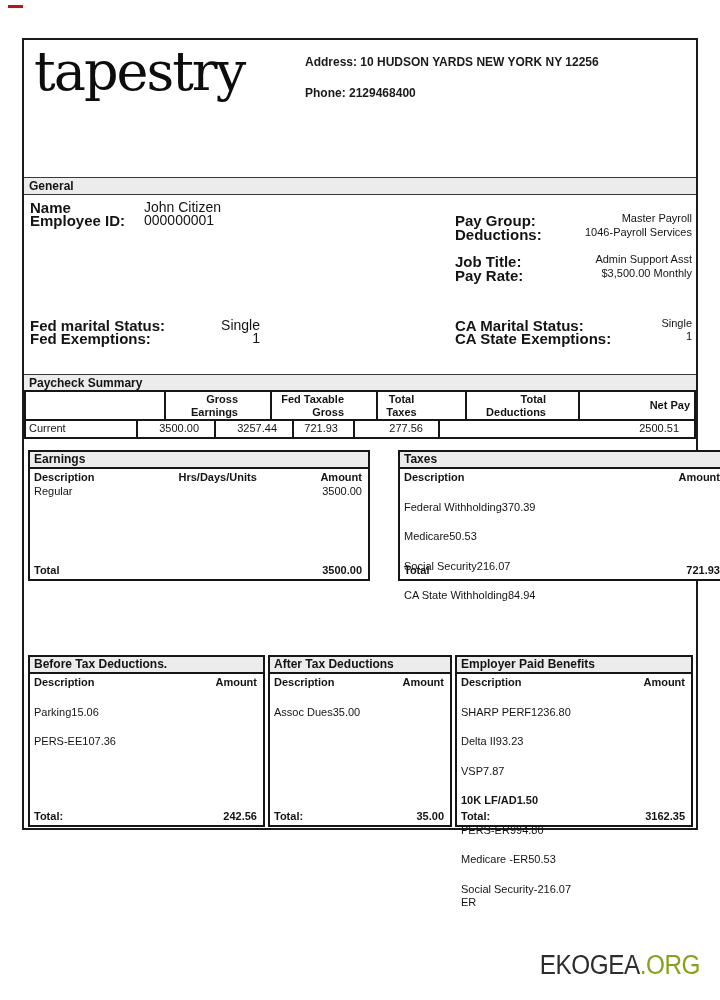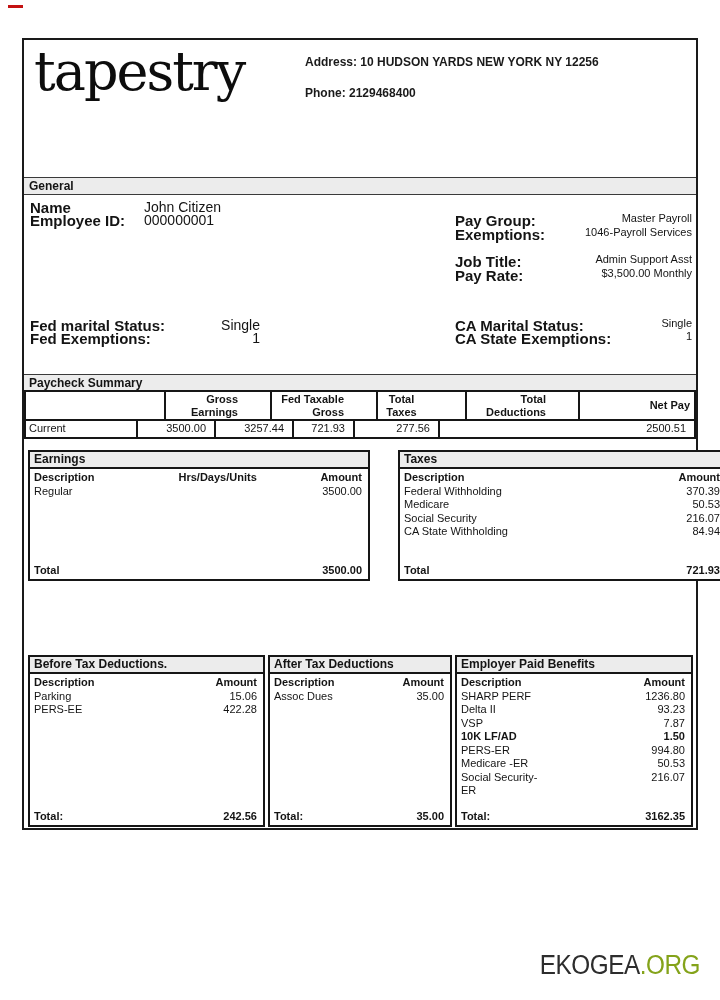--- a/index.html
+++ b/index.html
@@ -22,30 +22,30 @@
   .ps-table{position:absolute;left:0;top:350px;width:672px;border:2px solid #161616;
             box-sizing:border-box;background:#fff;}
   .ps-hrow{display:flex;height:27px;gap:28px;}
   .ps-drow{display:flex;height:16px;border-top:2px solid #161616;}
   .c1{width:110px;}.c2{width:78px;}.c3{width:78px;}.c4{width:61px;}.c5{width:85px;}.c6{flex:1;}
   .ps-hc{box-sizing:border-box;display:flex;align-items:center;justify-content:flex-end;
          text-align:right;font-weight:bold;font-size:11px;line-height:12.5px;
          white-space:pre-line;padding-right:4px;}
   .ps-hc + .ps-hc{border-left:2px solid #161616;}
   .ps-hc.c4{justify-content:center;text-align:center;padding-right:12px;}
-  .ps-dc{box-sizing:border-box;font-size:11px;line-height:14px;text-align:right;padding-right:8px;}
+  .ps-dc{box-sizing:border-box;font-size:11px;line-height:14px;text-align:right;padding-right:15px;}
   .ps-dc + .ps-dc{border-left:2px solid #161616;}
   .ps-dc.left{text-align:left;padding-left:3px;}
   
   .box{position:absolute;border:2px solid #161616;box-sizing:border-box;background:#fff;}
   .box-title{height:17px;background:#ececec;border-bottom:2px solid #161616;font-weight:bold;
              font-size:12px;line-height:14px;padding-left:4px;box-sizing:border-box;white-space:nowrap;}
   .box-body{padding:2px 6px 0 4px;font-size:11px;line-height:13.5px;}
   .bchead{display:flex;justify-content:space-between;font-weight:bold;}
-  .brow{display:flex;justify-content:space-between;align-items:flex-start;}
+  .brow{display:flex;align-items:flex-start;margin-top:16px;}
   .brow .d{white-space:pre-line;}
   .brow .a{text-align:right;}
   .brow.bold{font-weight:bold;}
   .btotal{position:absolute;left:4px;right:6px;bottom:3px;display:flex;
           justify-content:space-between;font-weight:bold;font-size:11px;}
   .erow{display:flex;font-size:11px;line-height:13.5px;}
   .e1{width:40%;}.e2{width:32%;text-align:center;}.e3{width:28%;text-align:right;}
   .ehead{font-weight:bold;}
   .footer{position:absolute;top:950px;right:20px;font-size:27px;letter-spacing:-0.5px;
           transform:scaleX(0.9);transform-origin:100% 0;white-space:nowrap;}
@@ -67,21 +67,21 @@
 
       <div class="secbar" style="top:137px">
         <span>General</span>
       </div>
       <div class="fl" style="left:6px;top:159px">Name</div>
       <div class="fv" style="left:120px;top:159px">John Citizen</div>
       <div class="fl" style="left:6px;top:172px">Employee ID:</div>
       <div class="fv" style="left:120px;top:172px">000000001</div>
       <div class="fl" style="left:431px;top:172px">Pay Group:</div>
       <div class="fvr" style="top:172px">Master Payroll</div>
-      <div class="fl" style="left:431px;top:186px">Exemptions:</div>
+      <div class="fl" style="left:431px;top:186px">Deductions:</div>
       <div class="fvr" style="top:186px">1046-Payroll Services</div>
       <div class="fl" style="left:431px;top:213px">Job Title:</div>
       <div class="fvr" style="top:213px">Admin Support Asst</div>
       <div class="fl" style="left:431px;top:227px">Pay Rate:</div>
       <div class="fvr" style="top:227px">$3,500.00 Monthly</div>
 
       <div class="fl" style="left:6px;top:277px">Fed marital Status:</div>
       <div class="fv" style="left:120px;top:277px;width:116px;text-align:right">Single</div>
       <div class="fl" style="left:6px;top:290px">Fed Exemptions:</div>
       <div class="fv" style="left:120px;top:290px;width:116px;text-align:right">1</div>
@@ -171,21 +171,21 @@
           <div class="bchead">
             <span>Description</span>
             <span>Amount</span>
           </div>
           <div class="brow">
             <span class="d">Parking</span>
             <span class="a">15.06</span>
           </div>
           <div class="brow">
             <span class="d">PERS-EE</span>
-            <span class="a">422.28</span>
+            <span class="a">107.36</span>
           </div>
         </div>
         <div class="btotal">
           <span>Total:</span>
           <span>242.56</span>
         </div>
       </div>
 
       <div class="box" style="left:244px;top:615px;width:184px;height:172px">
         <div class="box-title">After Tax Deductions</div>

